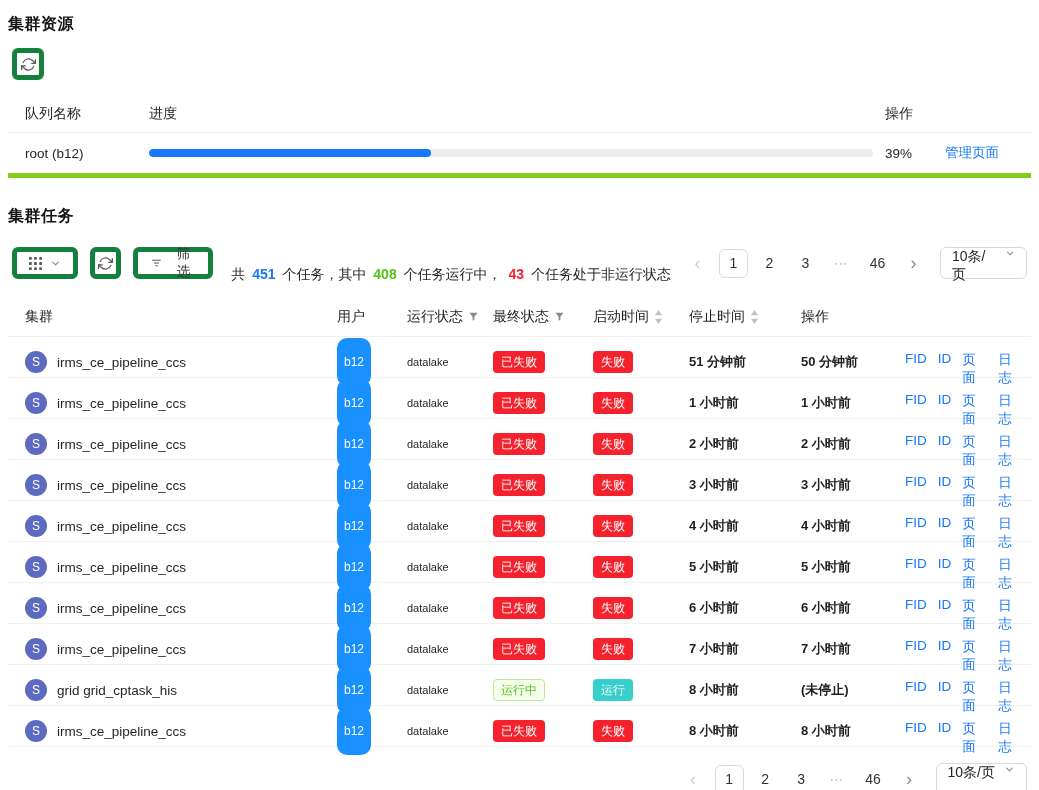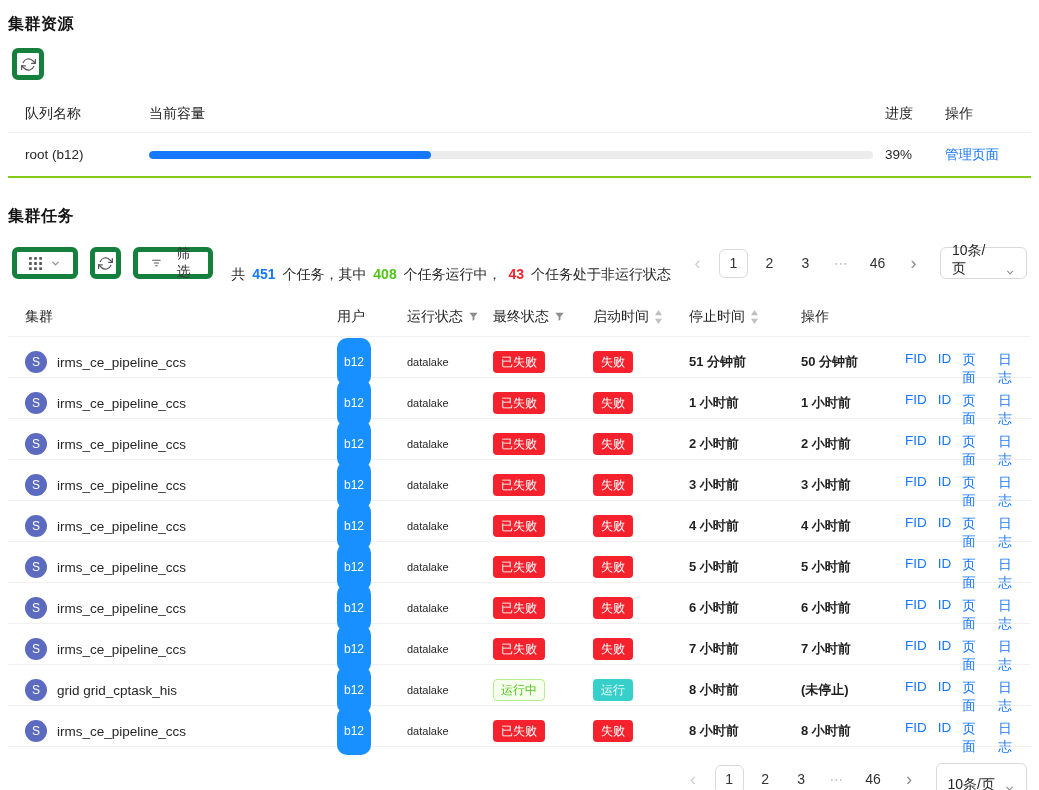--- a/index.html
+++ b/index.html
@@ -23,21 +23,21 @@
   .btn { padding:0 12px; gap:8px; color:#333; }
 
   
   .res-refresh-wrap { margin:13px 0 0 4px; }
   .res-table { margin-top:15px; }
   .res-row {
     display:grid; grid-template-columns:112px 1fr 48px 78px; column-gap:12px;
     align-items:center; padding:0 8px 0 17px;
   }
   .res-head { height:38px; font-weight:500; color:#1f1f1f; border-bottom:1px solid #f0f0f0; }
-  .res-data { height:45px; border-bottom:2px solid #84cc16; font-size:13.5px; }
+  .res-data { height:45px; border-bottom:5px solid #84cc16; font-size:13.5px; }
   .progress-track { height:8px; background:#ececec; border-radius:4px; overflow:hidden; }
   .progress-fill { height:100%; width:0; background:var(--accent,#1677ff); border-radius:4px; }
   .link { color:var(--accent,#1677ff); text-decoration:none; cursor:pointer; font-size:13.5px; }
 
   
   .tasks-section { margin-top:28px; }
   .toolbar { display:flex; align-items:center; gap:12px; margin-top:15px; padding:0 4px; }
   .summary { flex:1; margin-left:6px; color:#262626; white-space:nowrap;margin-top:24px; }
   .num { font-weight:700; margin:0 3px; }
   .num-total { color:var(--accent,#1677ff); }
@@ -50,21 +50,21 @@
     min-width:29px; height:29px; padding:0 4px; background:transparent; border:1px solid transparent;
     border-radius:6px; display:inline-flex; align-items:center; justify-content:center;
     font-size:14px; color:#333; cursor:pointer;
   }
   .pg-item.active { border-color:#d9d9d9; background:#fff; }
   .pg-arrow { color:#cfcfcf; font-size:18px; line-height:1; }
   .pg-arrow.pg-next { color:#8c8c8c; }
   .pg-ellipsis { color:#bfbfbf; letter-spacing:1px; }
   .page-size {
     height:32px; border:1px solid #d9d9d9; border-radius:6px; background:#fff;
-    display:inline-flex; align-items:flex-end; gap:9px; padding:0 11px; cursor:pointer; color:#262626;
+    display:inline-flex; align-items:flex-start; gap:9px; padding:0 11px; cursor:pointer; color:#262626;
   }
 
   
   .task-table { margin-top:13px; }
   .t-row {
     display:grid;
     grid-template-columns:minmax(0,1fr) 60px 76px 90px 86px 102px 94px 118px;
     column-gap:10px; align-items:center; padding:0 8px 0 17px;
     border-bottom:1px solid #f0f0f0;
   }
@@ -108,21 +108,20 @@
             <polyline points="23 4 23 10 17 10"></polyline>
             <polyline points="1 20 1 14 7 14"></polyline>
             <path d="M3.51 9a9 9 0 0 1 14.85-3.36L23 10M1 14l4.64 4.36A9 9 0 0 0 20.49 15"></path>
           </svg>
       </button>
     </div>
 
     <div class="res-table">
       <div class="res-row res-head">
         <div>队列名称</div>
-        <div>当前容量</div>
         <div>进度</div>
         <div>操作</div>
       </div>
       <div class="res-row res-data">
         <div>root (b12)</div>
         <div>
           <div class="progress-track">
             <div class="progress-fill" style="width: 39%;"></div>
           </div>
         </div>

